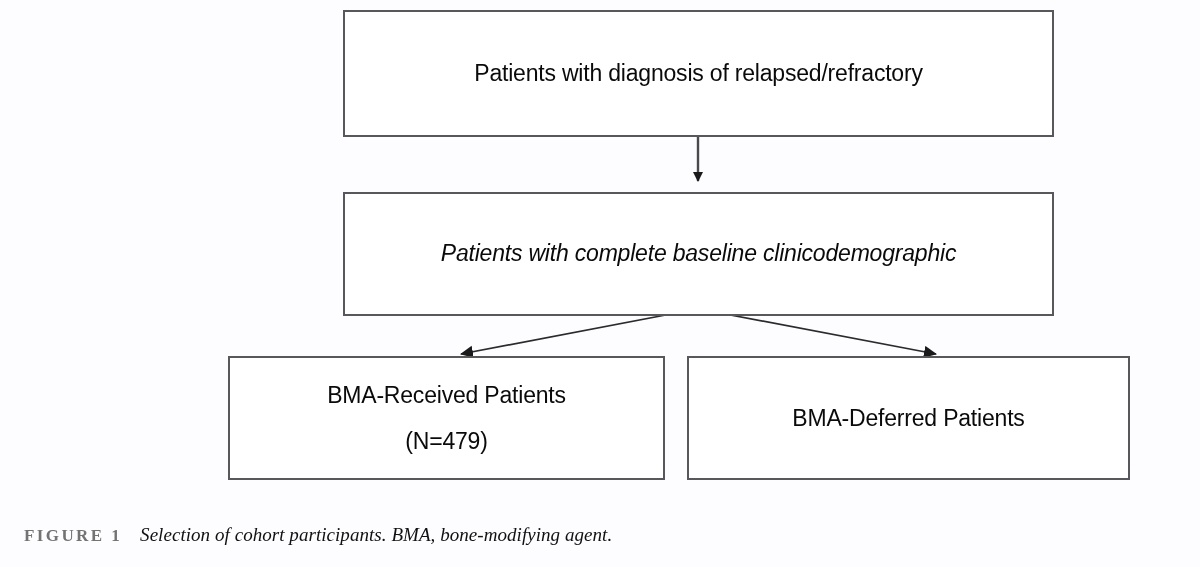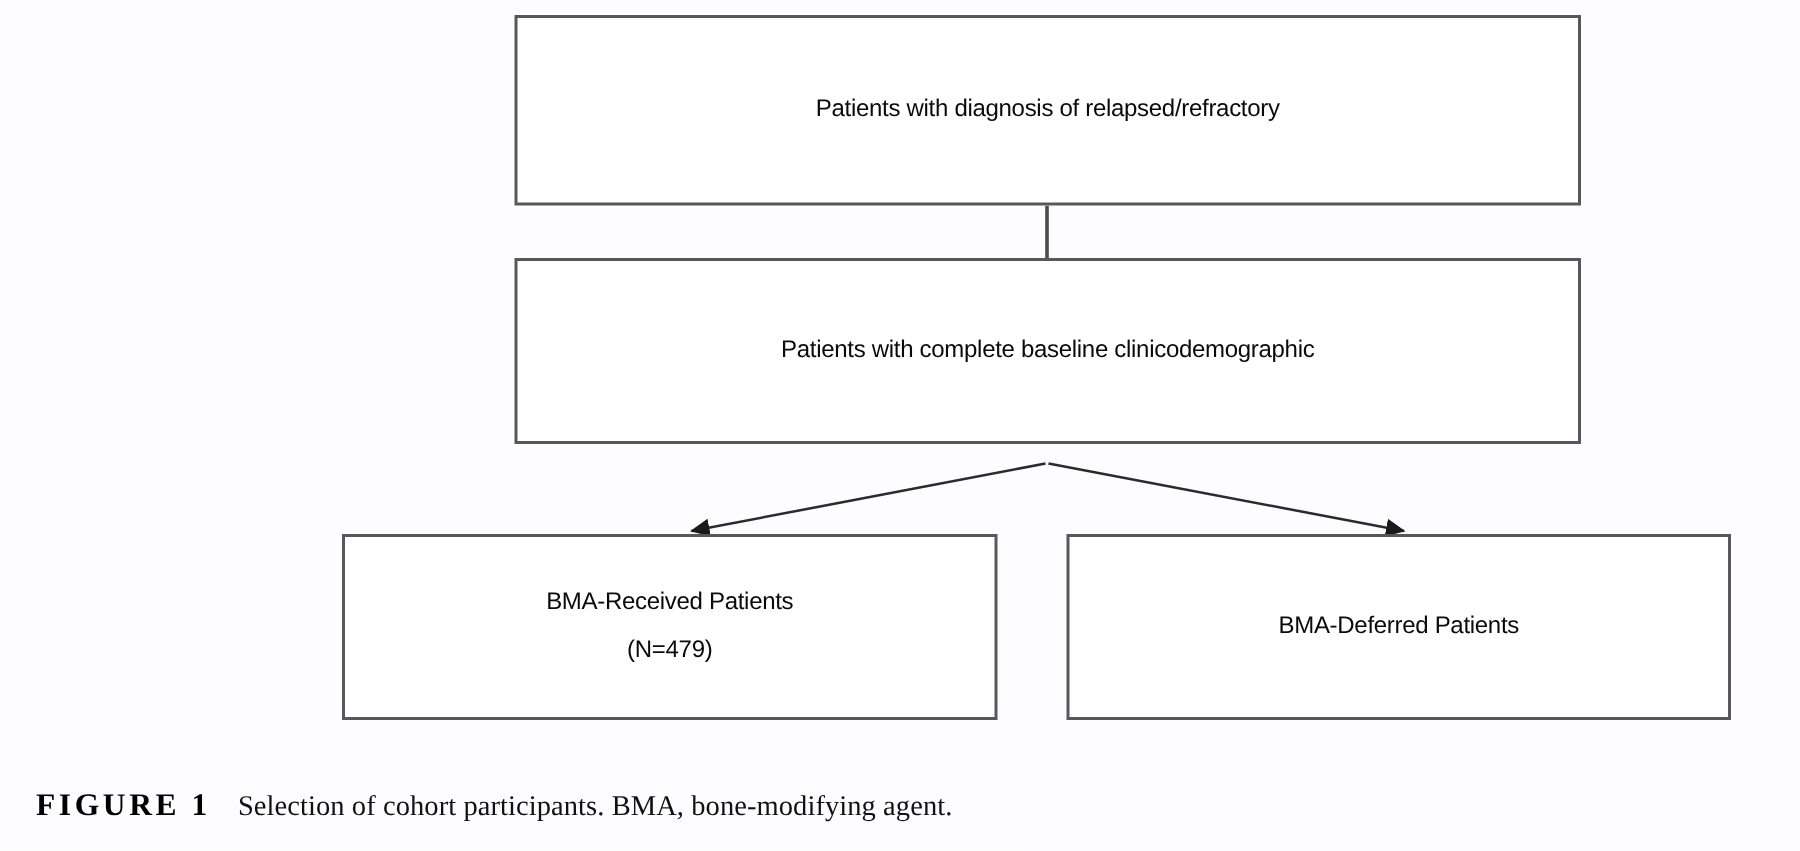--- a/index.html
+++ b/index.html
@@ -36,56 +36,57 @@
     box-sizing: border-box;
     background: #ffffff;
     border: 2px solid #58585c;
     display: flex;
     flex-direction: column;
     align-items: center;
     justify-content: center;
     text-align: center;
     color: #0a0a0a;
     font-family: "Liberation Sans", sans-serif;
-    font-size: 16px;
+    font-size: 23px;
     line-height: 1.28;
     letter-spacing: -0.2px;
   }
 
   .flow-box .line {
     display: block;
     white-space: nowrap;
   }
 
   
   #box-cohort-initial {
     left: 343px;
     top: 10px;
     width: 711px;
     height: 127px;
   }
 
   
   #box-cohort-complete {
     left: 343px;
-    top: 172px;
+    top: 192px;
     width: 711px;
     height: 124px;
+    font-style: italic;
   }
 
   
   #box-bma-received {
     left: 228px;
     top: 356px;
     width: 437px;
     height: 124px;
   }
   
   #box-bma-deferred {
-    left: 711px;
+    left: 687px;
     top: 356px;
     width: 443px;
     height: 124px;
   }
 
   #box-bma-received .line,
   #box-bma-deferred .line {
     line-height: 2.0;
   }
 
@@ -104,28 +105,29 @@
     position: absolute;
     left: 24px;
     top: 524px;
     width: 1150px;
     font-family: "Liberation Serif", serif;
     font-size: 19px;
     color: #111111;
     white-space: nowrap;
   }
   #figure-caption .fig-label {
-    color: #000000;
+    color: #737373;
     font-weight: bold;
     letter-spacing: 2.4px;
     margin-right: 18px;
-    font-size: 21px;
+    font-size: 17px;
   }
   #figure-caption .fig-text {
     letter-spacing: 0.05px;
+    font-style: italic;
   }
 </style>
 </head>
 <body>
 
 <div id="figure-root">
 
   <div id="flowchart">
 
     <svg id="connectors" viewBox="0 0 1200 505" width="1200" height="505" xmlns="http://www.w3.org/2000/svg">

